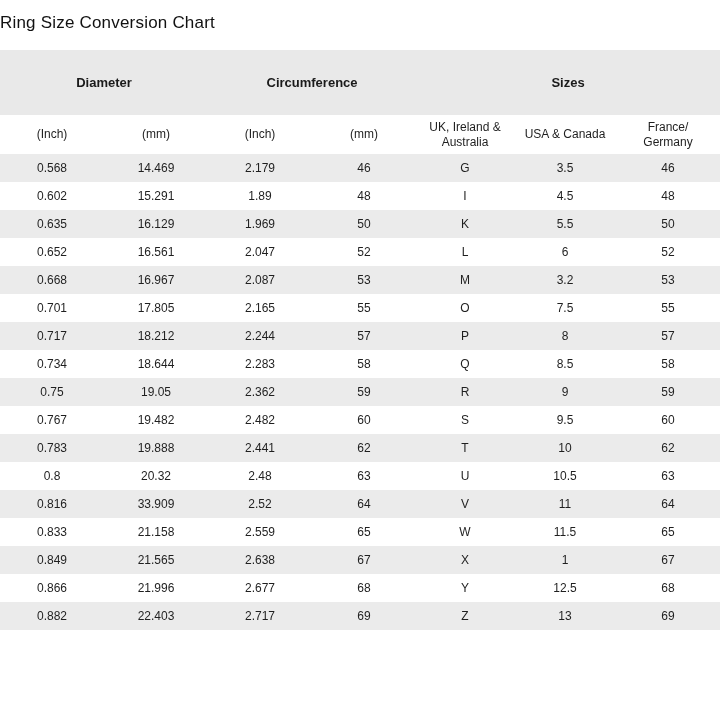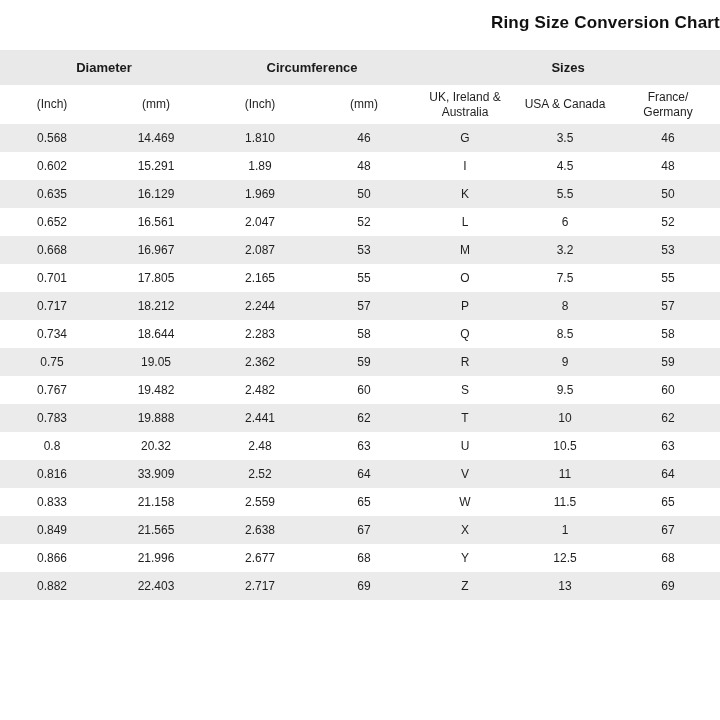--- a/index.html
+++ b/index.html
@@ -8,23 +8,23 @@
     background: #ffffff;
     font-family: "Liberation Sans", sans-serif;
   }
   .page {
     width: 720px;
     height: 720px;
     background: #ffffff;
     overflow: hidden;
   }
   .page-title {
-    text-align: right;
+    text-align: left;
     font-size: 17px;
-    font-weight: bold;
+    font-weight: normal;
     color: #111111;
     padding-top: 13px;
     height: 50px;
     box-sizing: border-box;
     letter-spacing: 0.2px;
   }
   table.conversion {
     width: 720px;
     border-collapse: collapse;
     table-layout: fixed;
@@ -36,21 +36,21 @@
   table.conversion col.c7 { width: 104px; }
 
   thead tr.group-row th {
     background: #e9e9e9;
     height: 35px;
     font-size: 13px;
     font-weight: bold;
     color: #1a1a1a;
     text-align: center;
     vertical-align: middle;
-    padding: 0;
+    padding: 15px;
   }
   thead tr.sub-row th {
     background: #ffffff;
     height: 39px;
     font-size: 12px;
     font-weight: normal;
     color: #1f1f1f;
     text-align: center;
     vertical-align: middle;
     padding: 0 6px;
@@ -97,21 +97,21 @@
         <th>(mm)</th>
         <th>UK, Ireland &amp; Australia</th>
         <th>USA &amp; Canada</th>
         <th>France/ Germany</th>
       </tr>
     </thead>
     <tbody>
         <tr>
           <td>0.568</td>
           <td>14.469</td>
-          <td>1.810</td>
+          <td>2.179</td>
           <td>46</td>
           <td>G</td>
           <td>3.5</td>
           <td>46</td>
         </tr>
         <tr>
           <td>0.602</td>
           <td>15.291</td>
           <td>1.89</td>
           <td>48</td>

